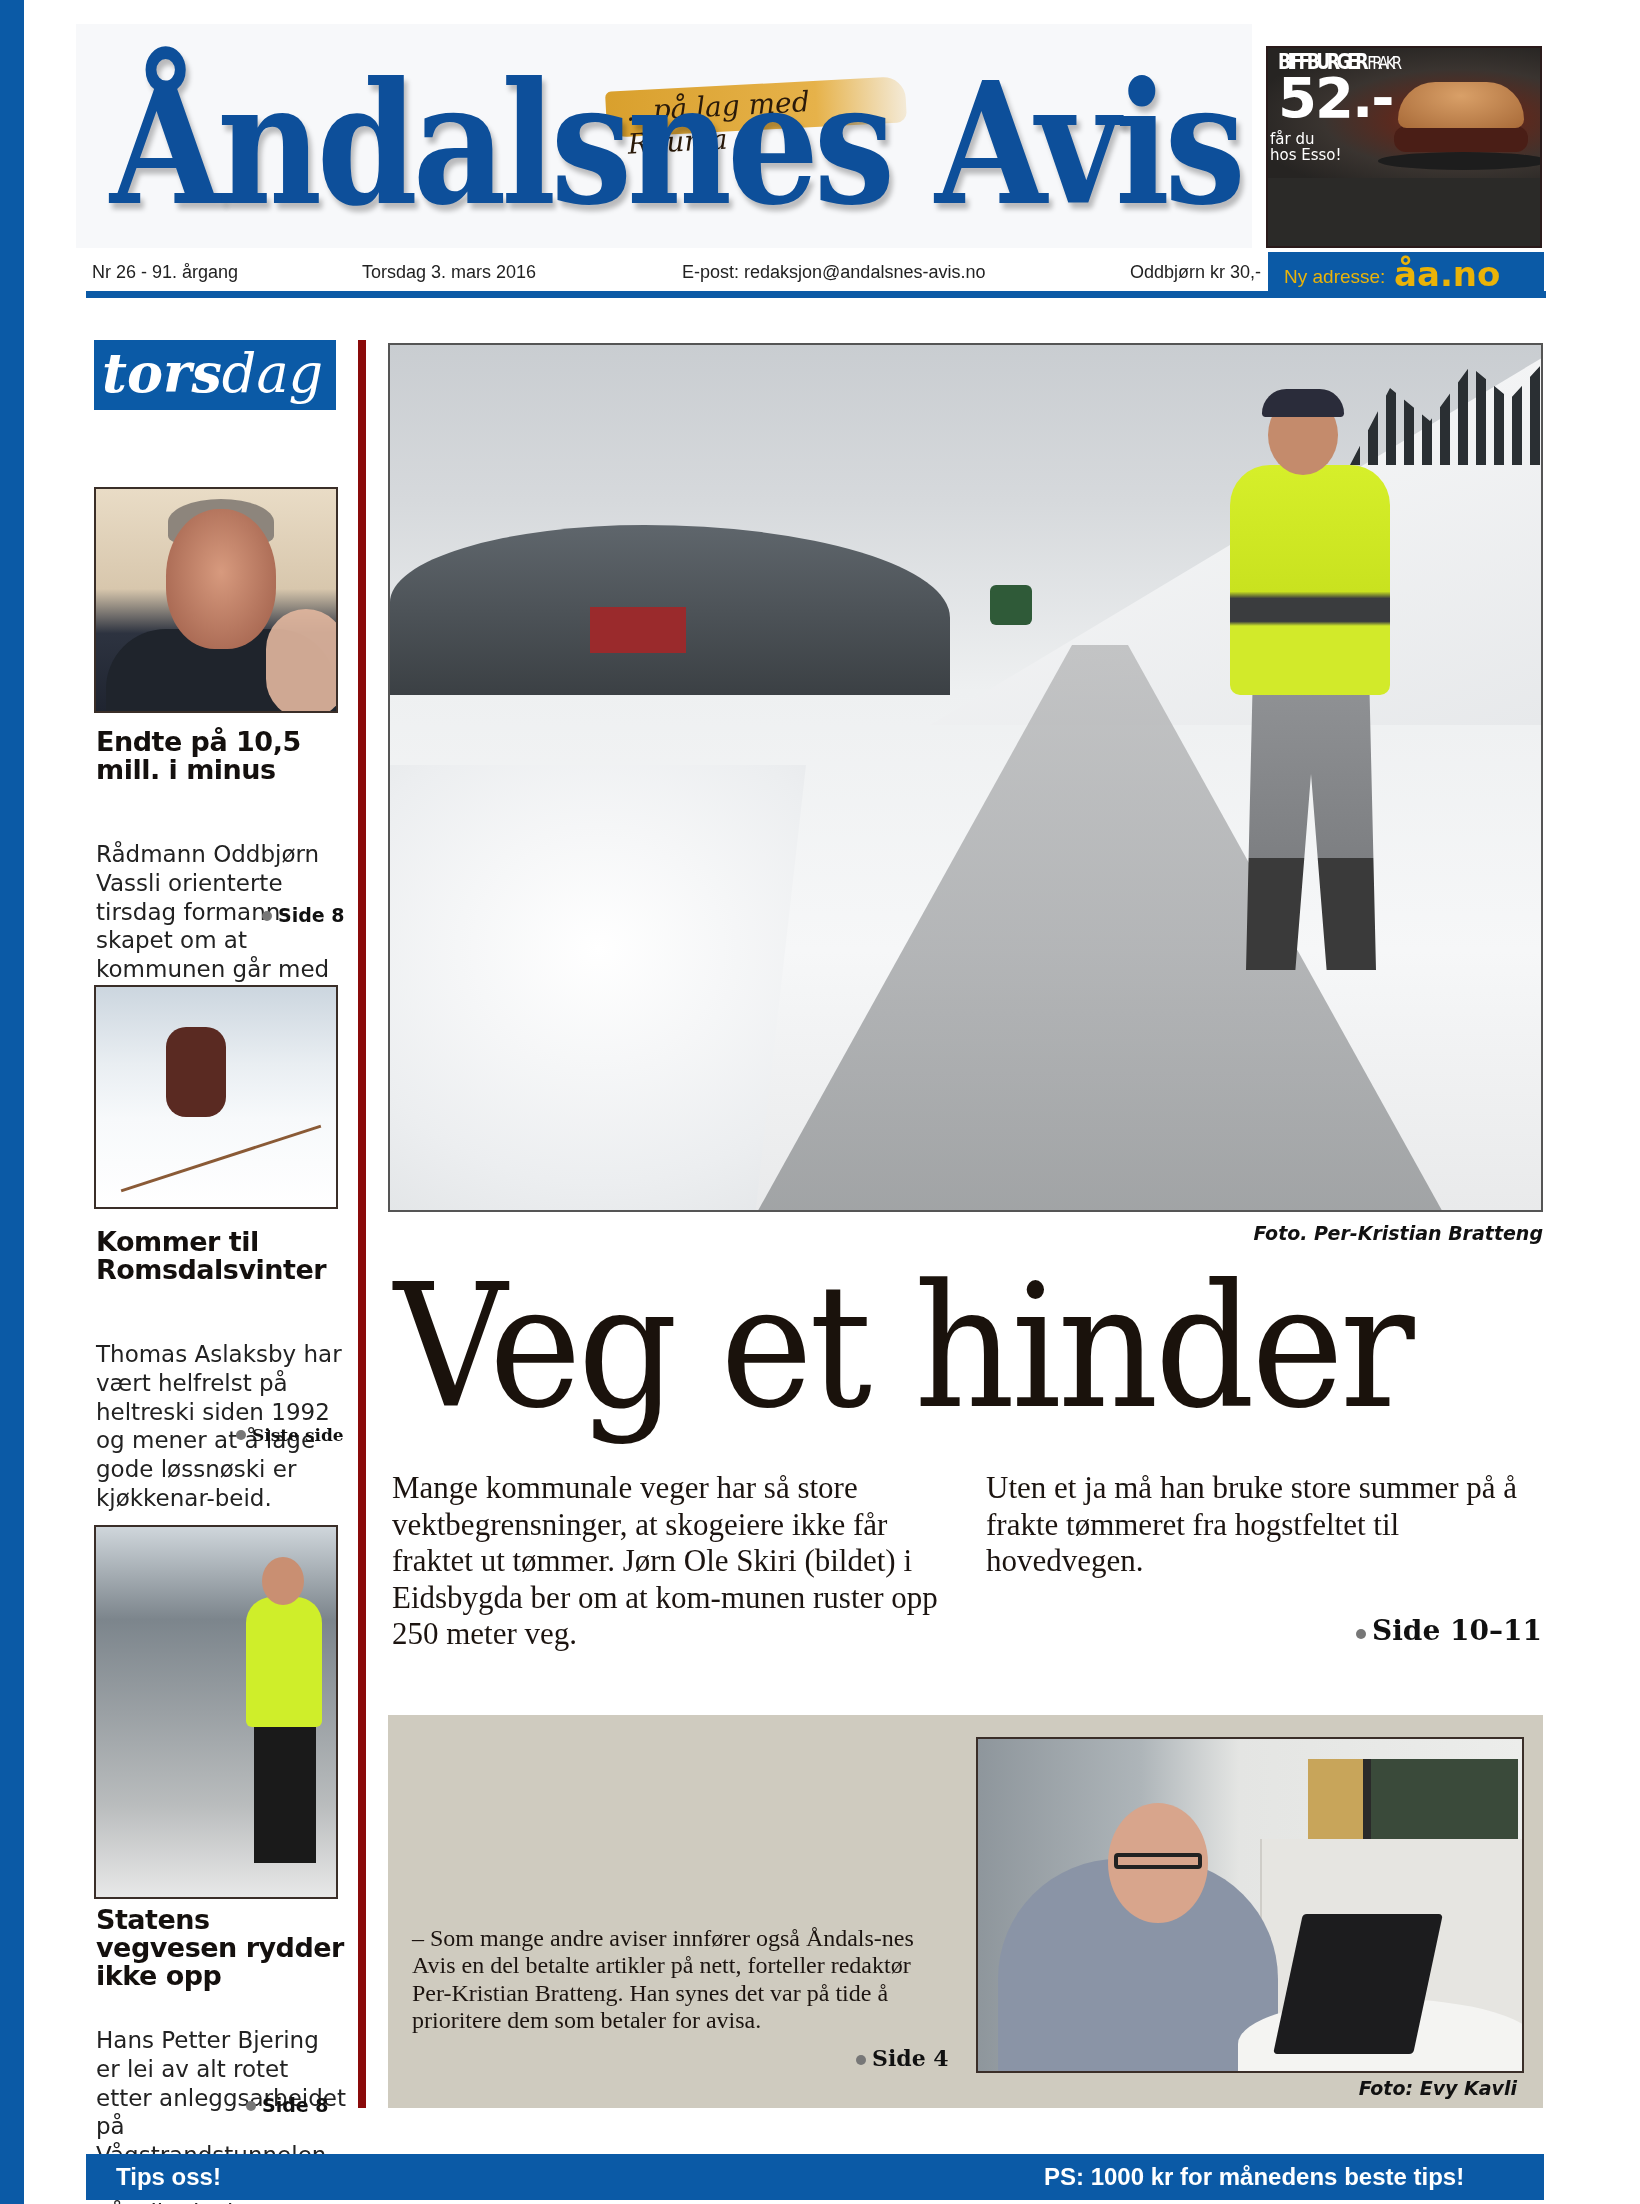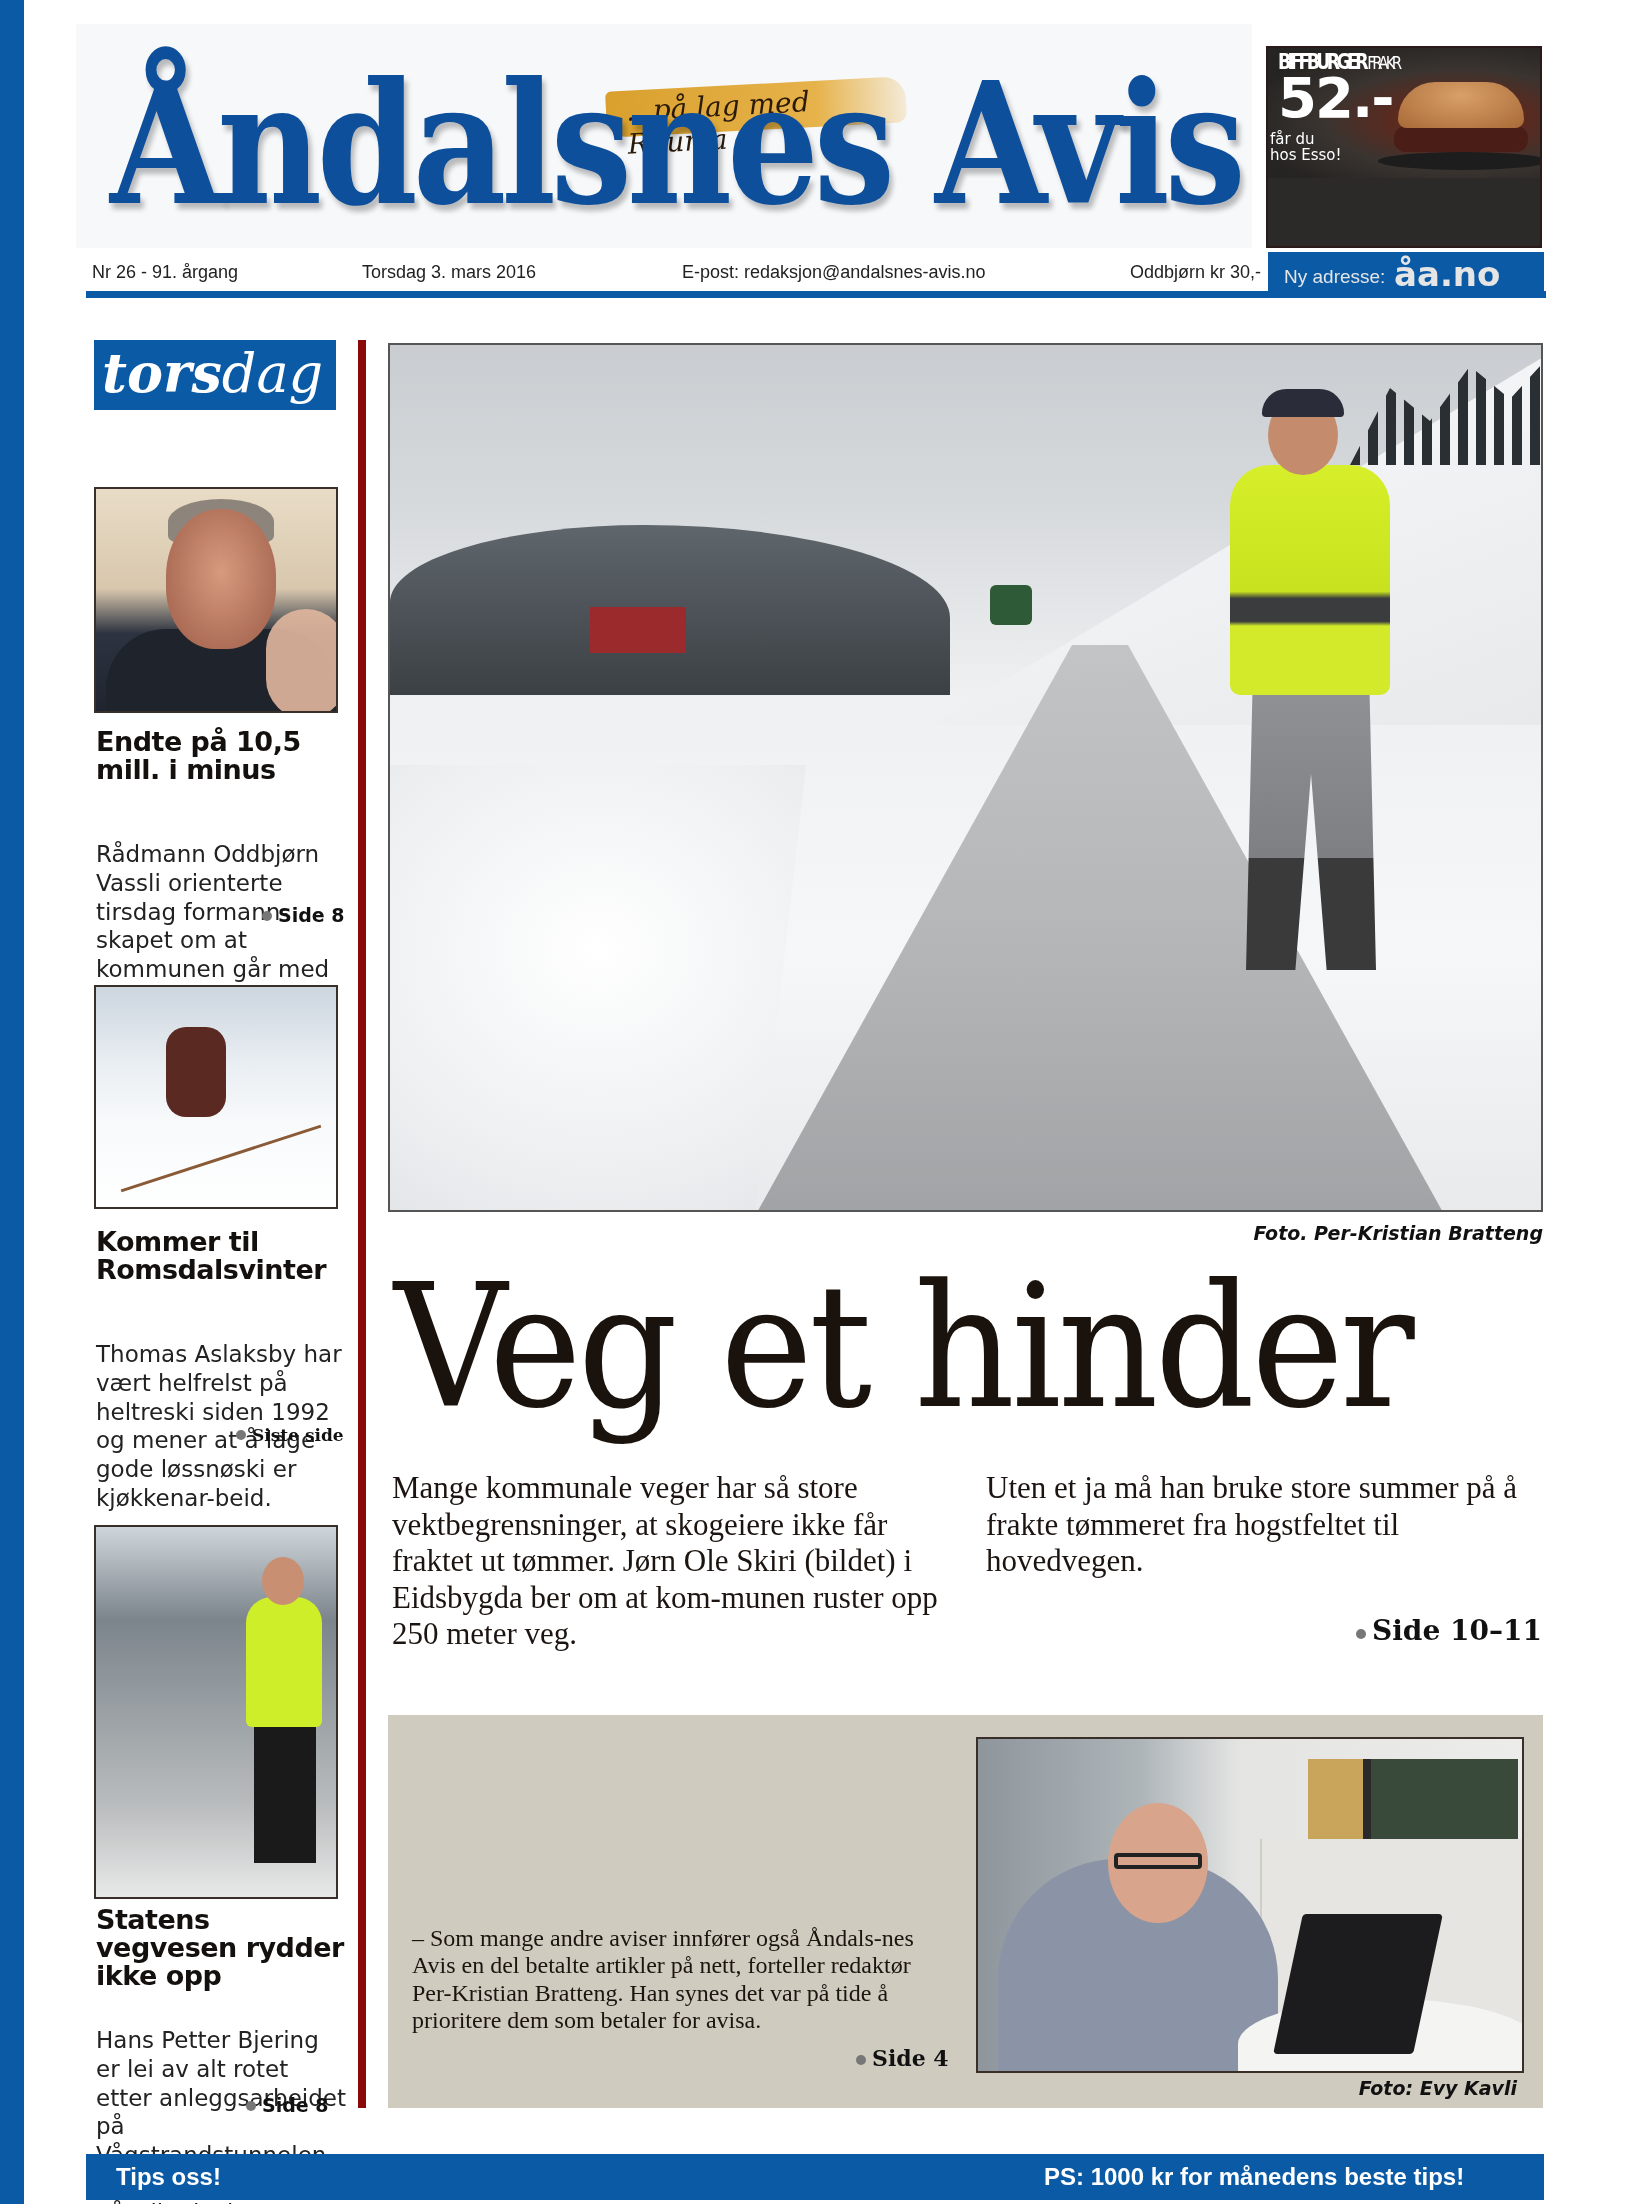--- a/index.html
+++ b/index.html
@@ -40,21 +40,21 @@
   .ad .price { position: absolute; left: 10px; top: 22px; color: #fff; font-weight: bold; font-size: 56px; line-height: 1; letter-spacing: -2px; }
   .ad .sub { position: absolute; left: 2px; top: 84px; color: #fff; font-size: 15px; line-height: 1.05; }
   .ad .redbar { position: absolute; left: 0; top: 132px; width: 100%; height: 68px; background: #c8242b; border-top: 2px solid #e8e8e8; }
   .ad .esso { position: absolute; left: 24px; top: 14px; width: 76px; height: 42px; border-radius: 50%; background: #fff; border: 4px solid #1b3c8c; color: #d21f2b; font-weight: bold; font-size: 22px; text-align: center; line-height: 34px; }
   .ad .addr { position: absolute; left: 120px; top: 10px; color: #fff; font-size: 15px; font-weight: bold; line-height: 1.35; white-space: nowrap; }
 
   
   .infoline { position: absolute; left: 92px; top: 260px; width: 1170px; height: 30px; font-family: "Liberation Sans", sans-serif; font-size: 18px; color: #222; }
   .infoline span { position: absolute; top: 2px; white-space: nowrap; }
   .rule-blue { position: absolute; left: 86px; top: 291px; width: 1460px; height: 7px; background: #0b5aa6; }
-  .newaddr { position: absolute; left: 1268px; top: 252px; width: 276px; height: 40px; background: #0b5aa6; color: #e5e5e5; }
+  .newaddr { position: absolute; left: 1268px; top: 252px; width: 276px; height: 40px; background: #0b5aa6; color: #eab308; }
   .newaddr .lbl { position: absolute; left: 16px; top: 14px; font-size: 19px; font-family: "Liberation Sans", sans-serif; }
   .newaddr .dom { position: absolute; left: 126px; top: 2px; font-size: 34px; font-weight: bold; }
 
   
   .day-label { position: absolute; left: 94px; top: 340px; width: 242px; height: 70px; background: #0b5aa6; color: #fff;
     font-family: "DejaVu Serif", serif; font-style: italic; font-size: 54px; line-height: 66px; padding-left: 8px; }
   .day-label b { font-weight: bold; }
 
   .thumb { position: absolute; left: 94px; width: 244px; border: 2px solid #3a2e28; overflow: hidden; }
   .thumb1 { top: 487px; height: 226px; background: linear-gradient(180deg,#e9dcc6 0%, #d8c7ad 45%, #2d3340 65%, #1f2430 100%); }

